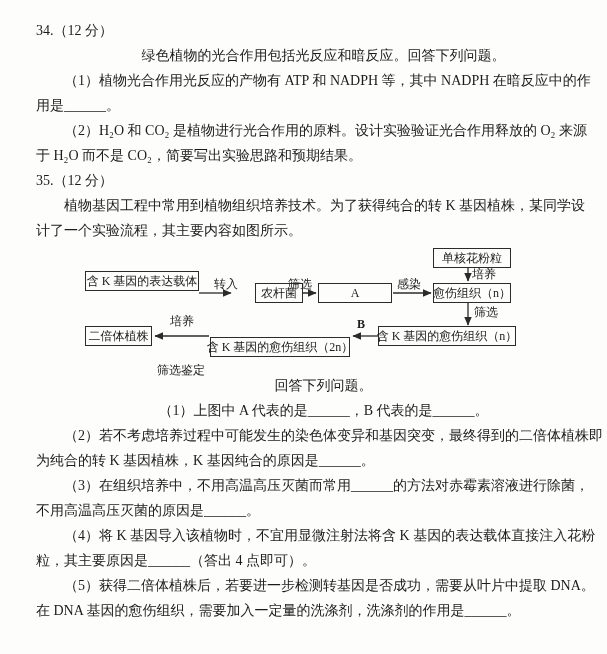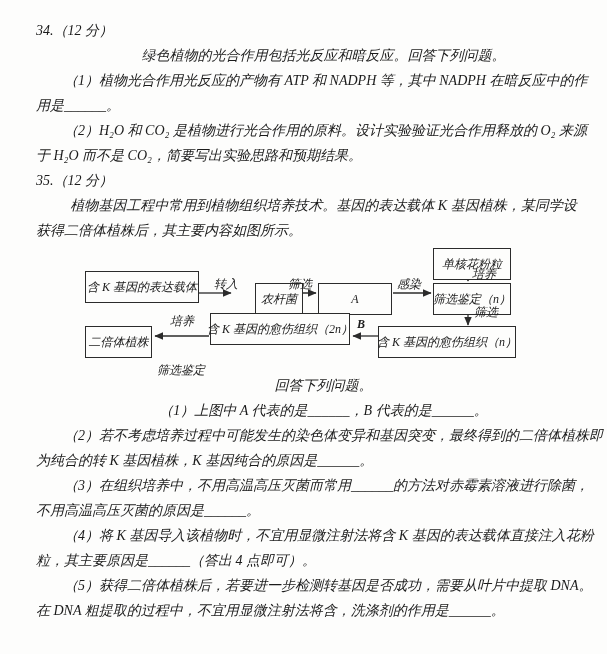--- a/index.html
+++ b/index.html
@@ -11,21 +11,20 @@
     width: 607px;
     height: 654px;
     overflow: hidden;
     color: #1b1b1b;
     font-family: "Liberation Serif", "DejaVu Serif", serif;
     font-size: 14px;
   }
   .doc {
     padding: 18px 24px 0 36px;
     box-sizing: border-box;
-    font-style: italic;
   }
   .line {
     height: 25px;
     line-height: 25px;
     white-space: nowrap;
   }
   .indent { padding-left: 28px; text-align: center; }
 
   
   .diagram {
@@ -35,21 +34,21 @@
     left: -36px;           
     width: 607px;
   }
   .diagram svg {
     position: absolute;
     left: 0; top: 0;
   }
   .fbox {
     position: absolute;
     box-sizing: border-box;
-    height: 32px;
+    height: 20px;
     border: 1.3px solid #2b2b2b;
     background: #fdfdfc;
     display: flex;
     align-items: center;
     justify-content: center;
     font-size: 12px;
     white-space: nowrap;
     letter-spacing: 0;
   }
   .dlabel {
@@ -66,22 +65,22 @@
 <div class="doc">
 
   <div class="line">34.（12 分）</div>
   <div class="line indent">绿色植物的光合作用包括光反应和暗反应。回答下列问题。</div>
   <div class="line indent">（1）植物光合作用光反应的产物有 ATP 和 NADPH 等，其中 NADPH 在暗反应中的作</div>
   <div class="line">用是______。</div>
   <div class="line indent">（2）H₂O 和 CO₂ 是植物进行光合作用的原料。设计实验验证光合作用释放的 O₂ 来源</div>
   <div class="line">于 H₂O 而不是 CO₂，简要写出实验思路和预期结果。</div>
 
   <div class="line">35.（12 分）</div>
-  <div class="line indent">植物基因工程中常用到植物组织培养技术。基因的表达载体 K 基因植株，某同学设</div>
-  <div class="line">获得二倍体植株后，其主要内容如图所示。</div>
+  <div class="line indent">植物基因工程中常用到植物组织培养技术。为了获得纯合的转 K 基因植株，某同学设</div>
+  <div class="line">计了一个实验流程，其主要内容如图所示。</div>
 
   <div class="diagram">
     <svg width="607" height="122">
       <defs>
         <marker id="arr" markerWidth="8" markerHeight="8" refX="6.5" refY="3" orient="auto">
           <path d="M0,0 L7,3 L0,6 Z" fill="#2b2b2b"></path>
         </marker>
       </defs>
       <line x1="199" y1="46" x2="231" y2="46" stroke="#2b2b2b" stroke-width="1.3" marker-end="url(#arr)"></line>
       <line x1="282" y1="46" x2="316" y2="46" stroke="#2b2b2b" stroke-width="1.3" marker-end="url(#arr)"></line>
@@ -89,23 +88,23 @@
       <line x1="468" y1="21" x2="468" y2="34" stroke="#2b2b2b" stroke-width="1.3" marker-end="url(#arr)"></line>
       <line x1="468" y1="56" x2="468" y2="78" stroke="#2b2b2b" stroke-width="1.3" marker-end="url(#arr)"></line>
       <line x1="378" y1="89" x2="353" y2="89" stroke="#2b2b2b" stroke-width="1.3" marker-end="url(#arr)"></line>
       <line x1="209" y1="89" x2="155" y2="89" stroke="#2b2b2b" stroke-width="1.3" marker-end="url(#arr)"></line>
     </svg>
 
     <div class="fbox" style="left:433px; top:1px;  width:78px;">单核花粉粒</div>
     <div class="fbox" style="left:85px;  top:24px; width:114px;">含 K 基因的表达载体</div>
     <div class="fbox" style="left:233px; top:36px; width:48px;margin-left:22px;">农杆菌</div>
     <div class="fbox" style="left:318px; top:36px; width:74px;">A</div>
-    <div class="fbox" style="left:433px; top:36px; width:78px;">筛选鉴定（n）</div>
+    <div class="fbox" style="left:433px; top:36px; width:78px;">愈伤组织（n）</div>
     <div class="fbox" style="left:378px; top:79px; width:138px;">含 K 基因的愈伤组织（n）</div>
-    <div class="fbox" style="left:210px; top:66px; width:140px;">含 K 基因的愈伤组织（2n）</div>
+    <div class="fbox" style="left:210px; top:90px; width:140px;">含 K 基因的愈伤组织（2n）</div>
     <div class="fbox" style="left:85px;  top:79px; width:67px;text-align:center;">二倍体植株</div>
 
     <div class="dlabel" style="left:214px; top:31px;">转入</div>
     <div class="dlabel" style="left:288px; top:31px;">筛选</div>
     <div class="dlabel" style="left:397px; top:31px;text-align:center;">感染</div>
     <div class="dlabel" style="left:472px; top:21px;">培养</div>
     <div class="dlabel" style="left:474px; top:59px;">筛选</div>
     <div class="dlabel bold" style="left:357px; top:71px;">B</div>
     <div class="dlabel" style="left:170px; top:68px;">培养</div>
     <div class="dlabel" style="left:157px; top:93px;margin-top:24px;">筛选鉴定</div>
@@ -113,15 +112,15 @@
 
   <div class="line indent">回答下列问题。</div>
   <div class="line indent">（1）上图中 A 代表的是______，B 代表的是______。</div>
   <div class="line indent">（2）若不考虑培养过程中可能发生的染色体变异和基因突变，最终得到的二倍体植株即</div>
   <div class="line">为纯合的转 K 基因植株，K 基因纯合的原因是______。</div>
   <div class="line indent">（3）在组织培养中，不用高温高压灭菌而常用______的方法对赤霉素溶液进行除菌，</div>
   <div class="line">不用高温高压灭菌的原因是______。</div>
   <div class="line indent">（4）将 K 基因导入该植物时，不宜用显微注射法将含 K 基因的表达载体直接注入花粉</div>
   <div class="line">粒，其主要原因是______（答出 4 点即可）。</div>
   <div class="line indent">（5）获得二倍体植株后，若要进一步检测转基因是否成功，需要从叶片中提取 DNA。</div>
-  <div class="line">在 DNA 粗提取的过程中，不宜用显微注射法将含，洗涤剂的作用是______。</div>
+  <div class="line">在 DNA 基因的愈伤组织，需要加入一定量的洗涤剂，洗涤剂的作用是______。</div>
 
 </div>
 
 </body></html>

